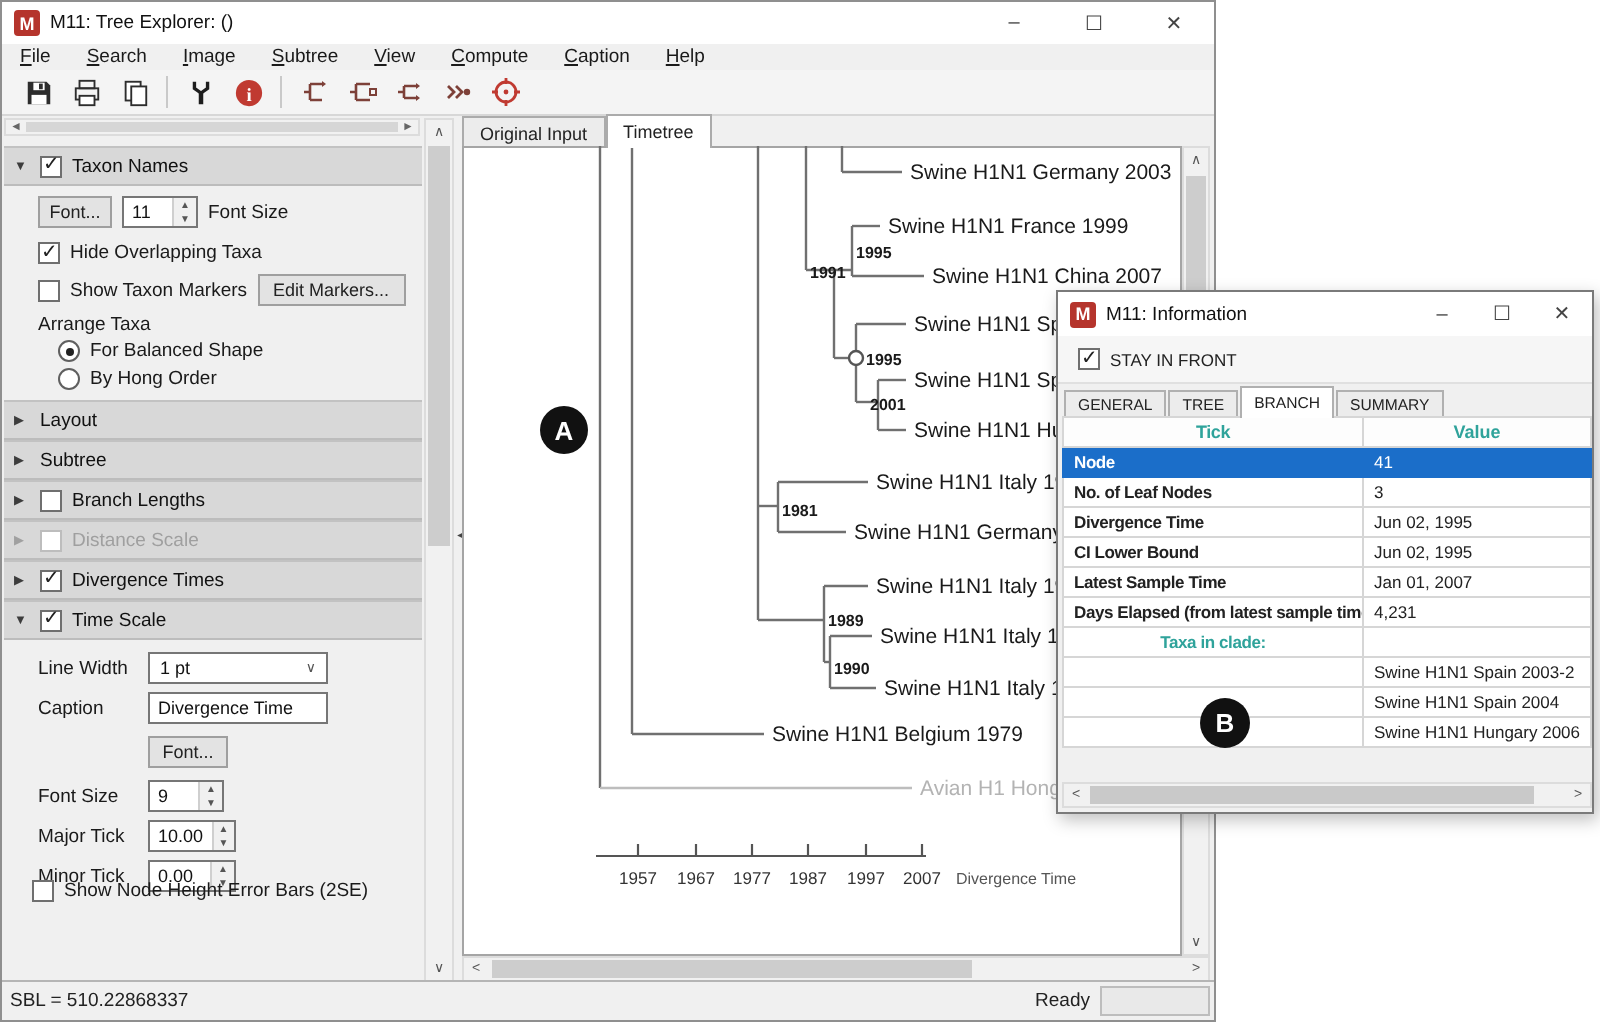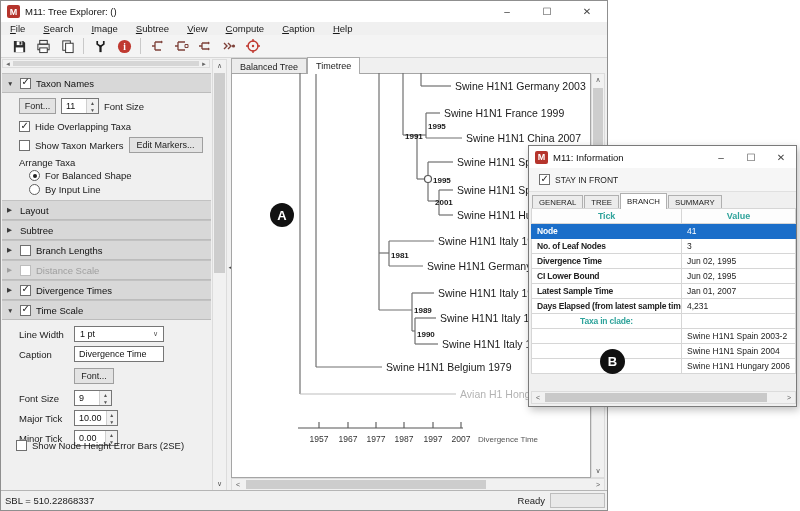--- a/index.html
+++ b/index.html
@@ -228,21 +228,21 @@
           </div>
           <div class="row" style="left:17px; top:64px;">
             <span class="txt">Arrange Taxa</span>
           </div>
           <div class="row" style="left:27px; top:77px;">
             <span class="radio sel"></span>
             <span class="txt">For Balanced Shape</span>
           </div>
           <div class="row" style="left:27px; top:91px;">
             <span class="radio"></span>
-            <span class="txt">By Input Line</span>
+            <span class="txt">By Hong Order</span>
           </div>
         </div>
 
         <div class="sec-h">
           <span class="tri">▶</span>
           <span class="lbl">Layout</span>
         </div>
         <div class="sec-h">
           <span class="tri">▶</span>
           <span class="lbl">Subtree</span>
@@ -317,21 +317,21 @@
             <span class="chk"></span>
             <span class="txt">Show Node Height Error Bars (2SE)</span>
           </div>
         </div>
       </div>
     </div>
 
     <div class="splitter-arrow">◄</div>
 
     <div class="tabs">
-      <div class="tab">Balanced Tree</div>
+      <div class="tab">Original Input</div>
       <div class="tab active">Timetree</div>
     </div>
 
     <div class="canvas">
       <svg width="360" height="405" viewBox="230 72 360 405">
         <g stroke="#707070" stroke-width="1.2" fill="none">
           <path d="M299 72V393"></path>
           <path d="M315 72V366"></path>
           <path d="M378 72V309"></path>
           <path d="M402 72V134"></path>

